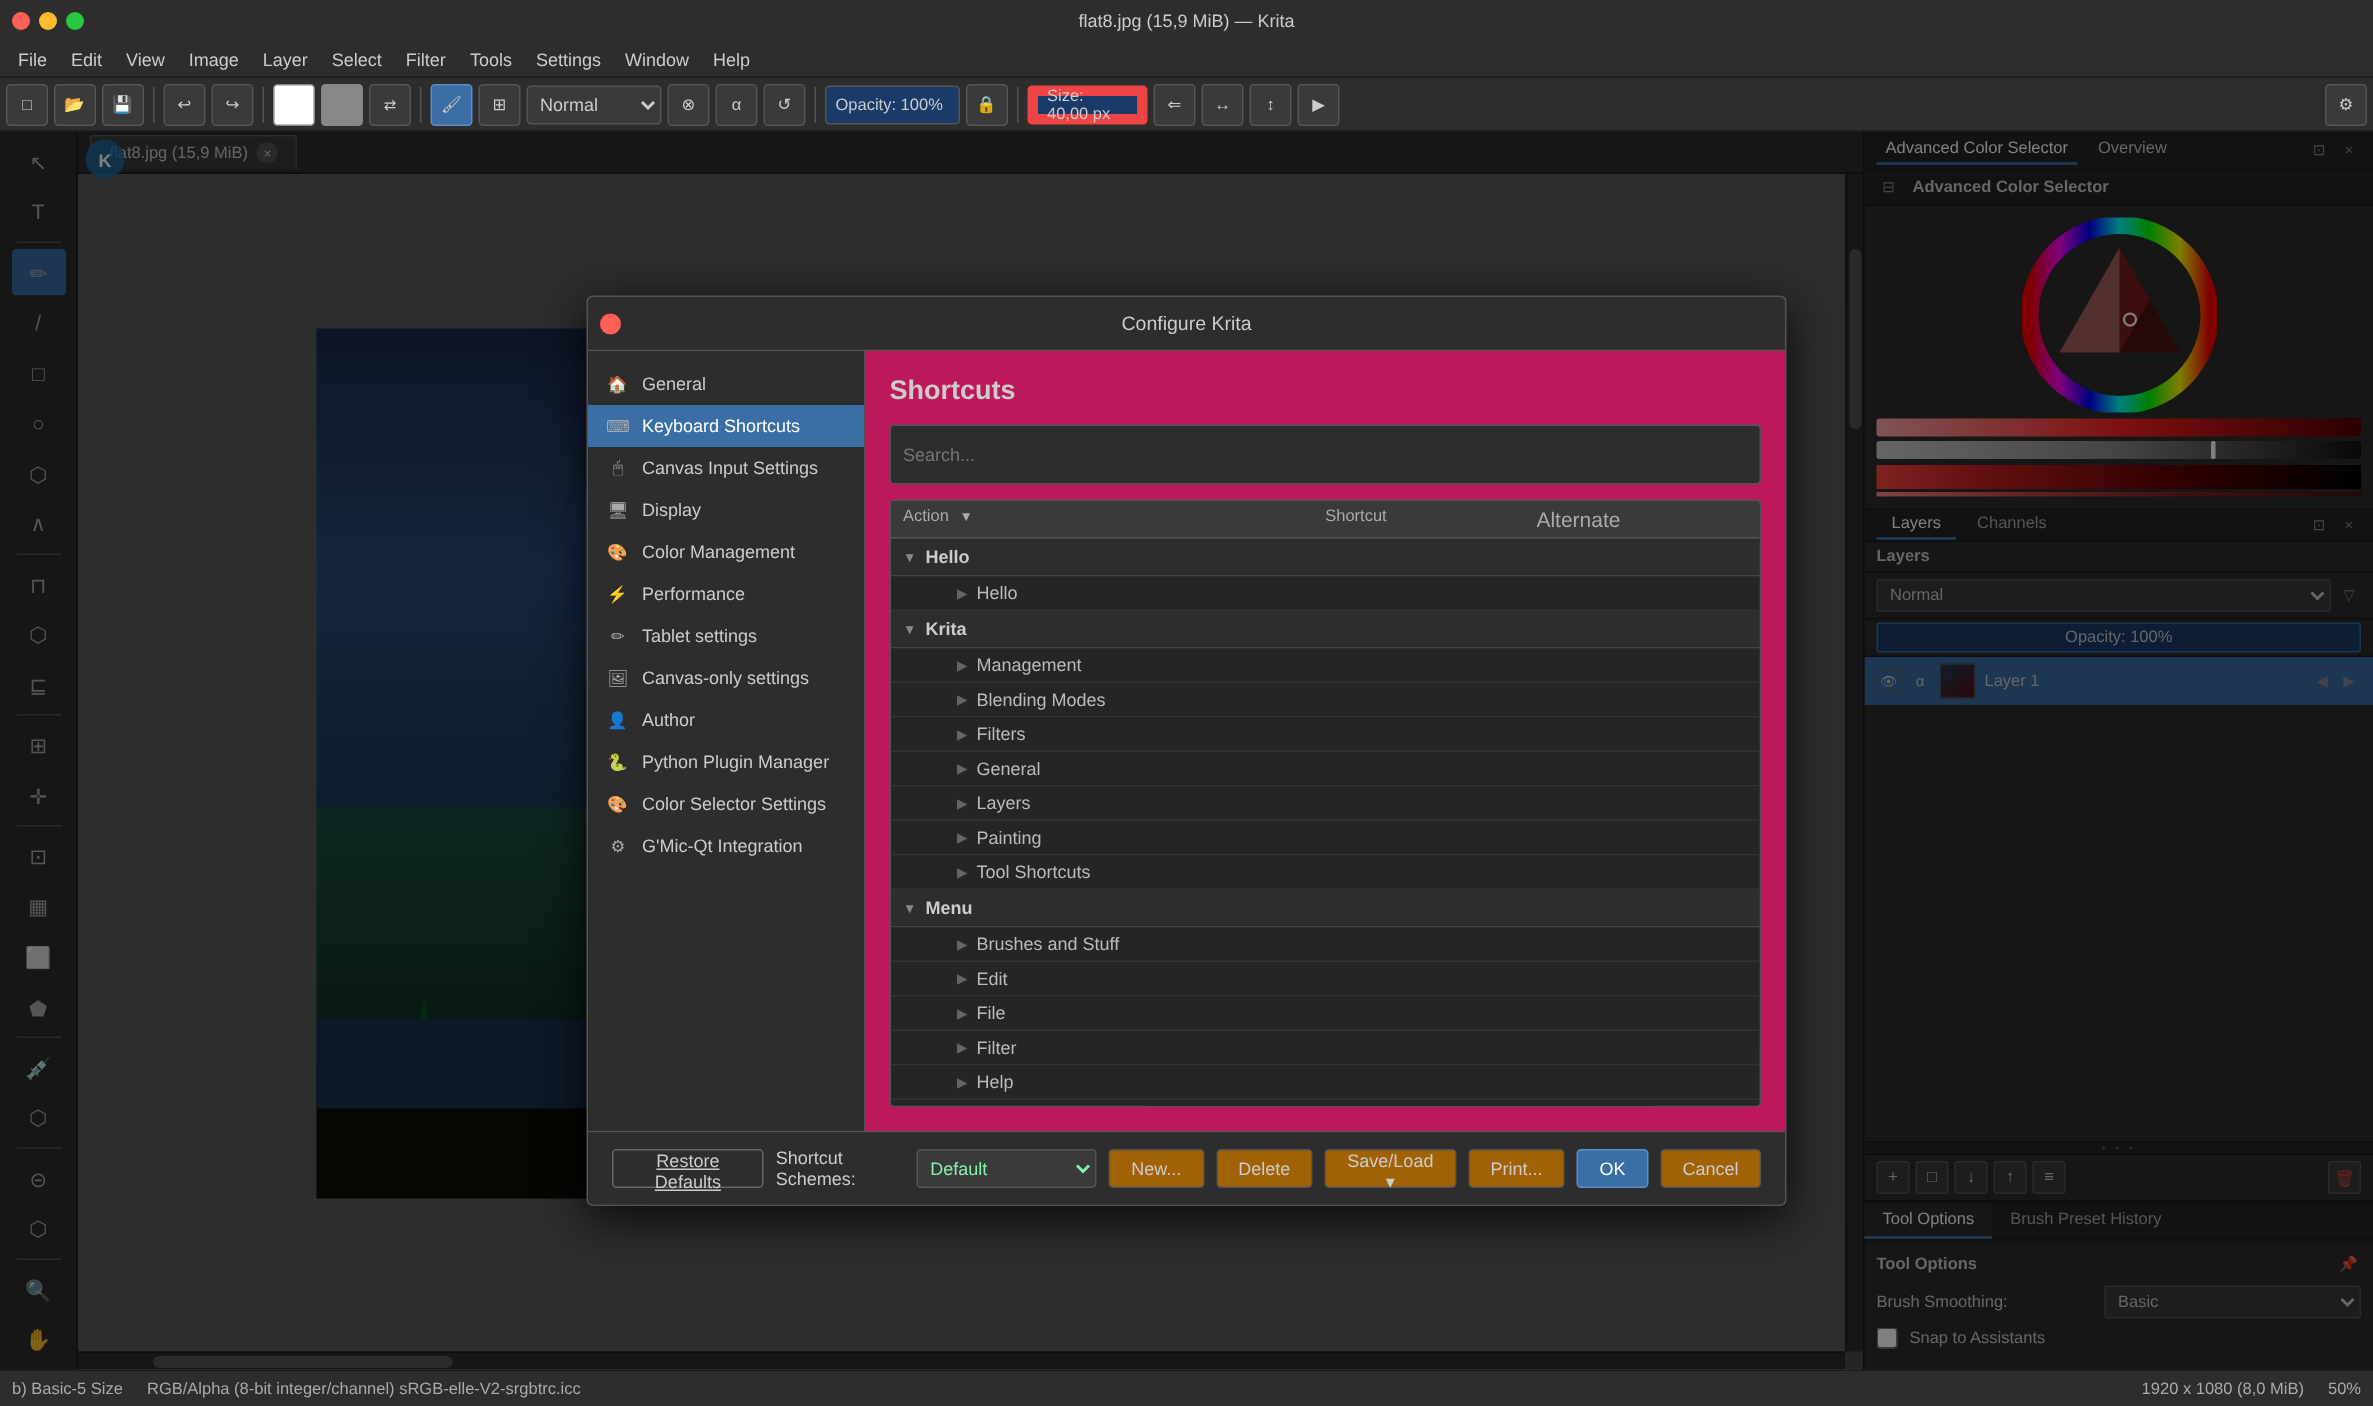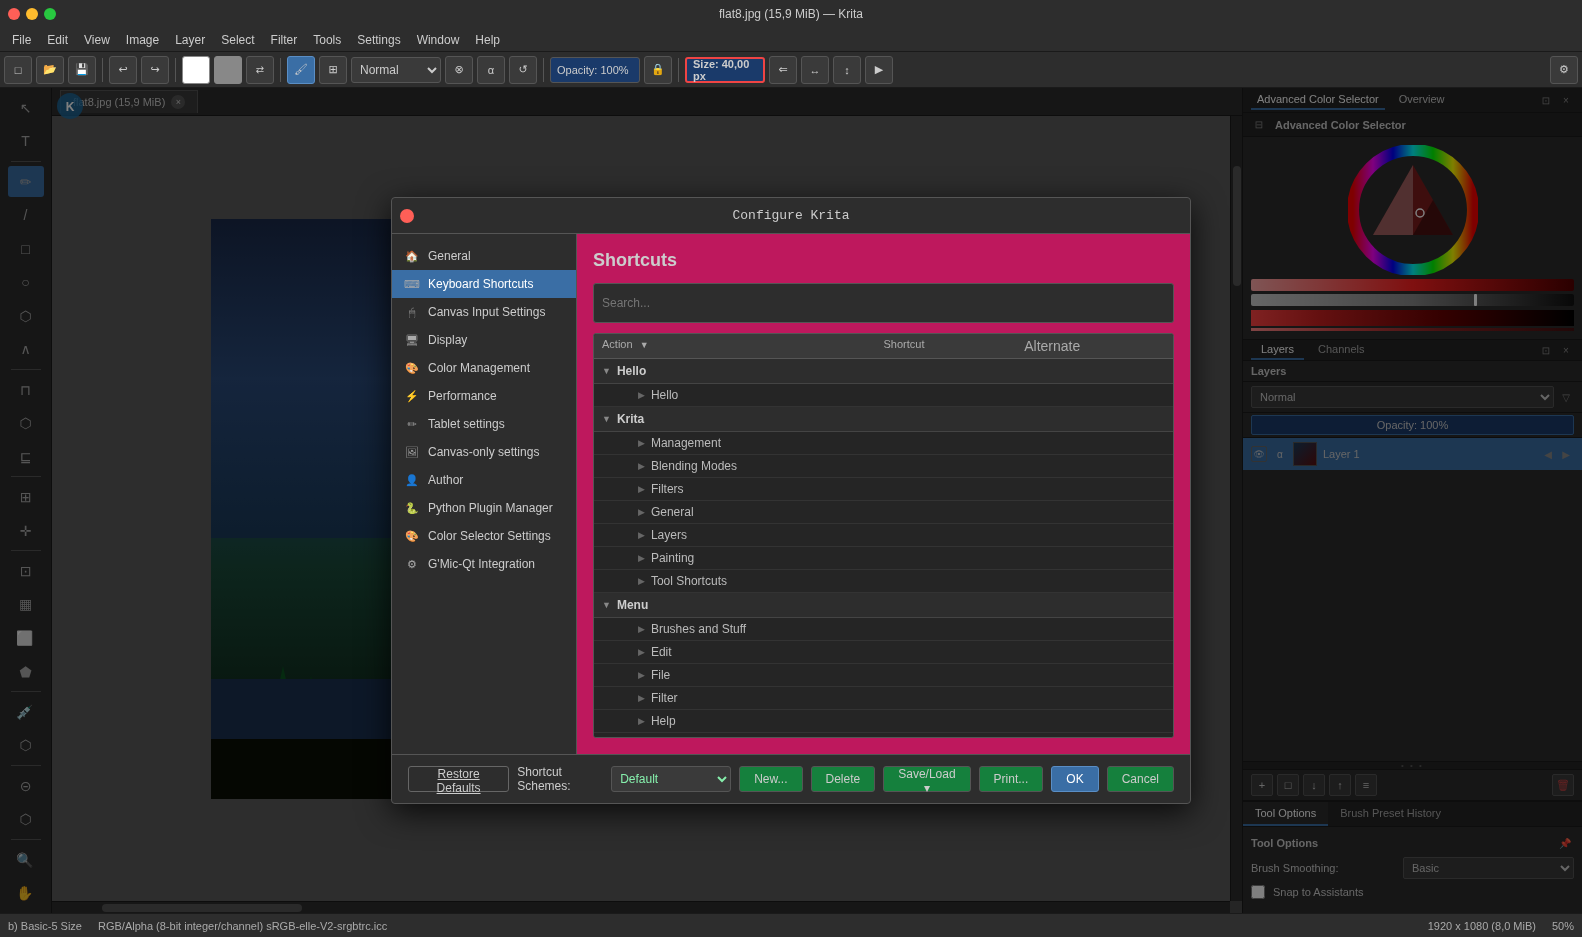--- a/index.html
+++ b/index.html
@@ -94,27 +94,26 @@
       border: 1px solid #555;
       color: #ccc;
       padding: 0 6px;
       font-size: 12px;
       border-radius: 3px;
       width: 90px;
     }
     .size-field {
       height: 26px;
       background: #1e1e1e;
-      border: 2px solid #ef4444;
+      border: 7px solid #ef4444;
       color: #ccc;
       padding: 0 6px;
       font-size: 12px;
       border-radius: 3px;
       width: 80px;
-      font-weight: bold;
     }
 
     
     #main-layout {
       display: flex;
       height: calc(937px - 28px - 24px - 36px - 24px);
     }
 
     
     #left-toolbox {
@@ -412,21 +411,20 @@
       align-items: center;
       justify-content: center;
       border-radius: 4px 4px 0 0;
       border-bottom: 1px solid #555;
       position: relative;
     }
     .dialog-title {
       font-size: 13px;
       color: #ccc;
       font-weight: normal;
-      font-family: Liberation Mono, monospace;
     }
     .dialog-close-btn {
       position: absolute;
       left: 8px;
       width: 14px; height: 14px;
       border-radius: 50%;
       background: #ff5f57;
       cursor: pointer;
     }
     .dialog-body {
@@ -553,21 +551,21 @@
       color: #86efac;
       font-size: 12px;
       padding: 0 4px;
       border-radius: 3px;
       min-width: 120px;
       cursor: pointer;
     }
     .dialog-btn {
       height: 26px;
       padding: 0 14px;
-      background: #15803d;
+      background: #a16207;
       border: 1px solid #555;
       color: #ccc;
       font-size: 12px;
       border-radius: 3px;
       cursor: pointer;
     }
     .dialog-btn.primary {
       background: #3a6ea5;
       border-color: #5a8ec5;
       color: #fff;

